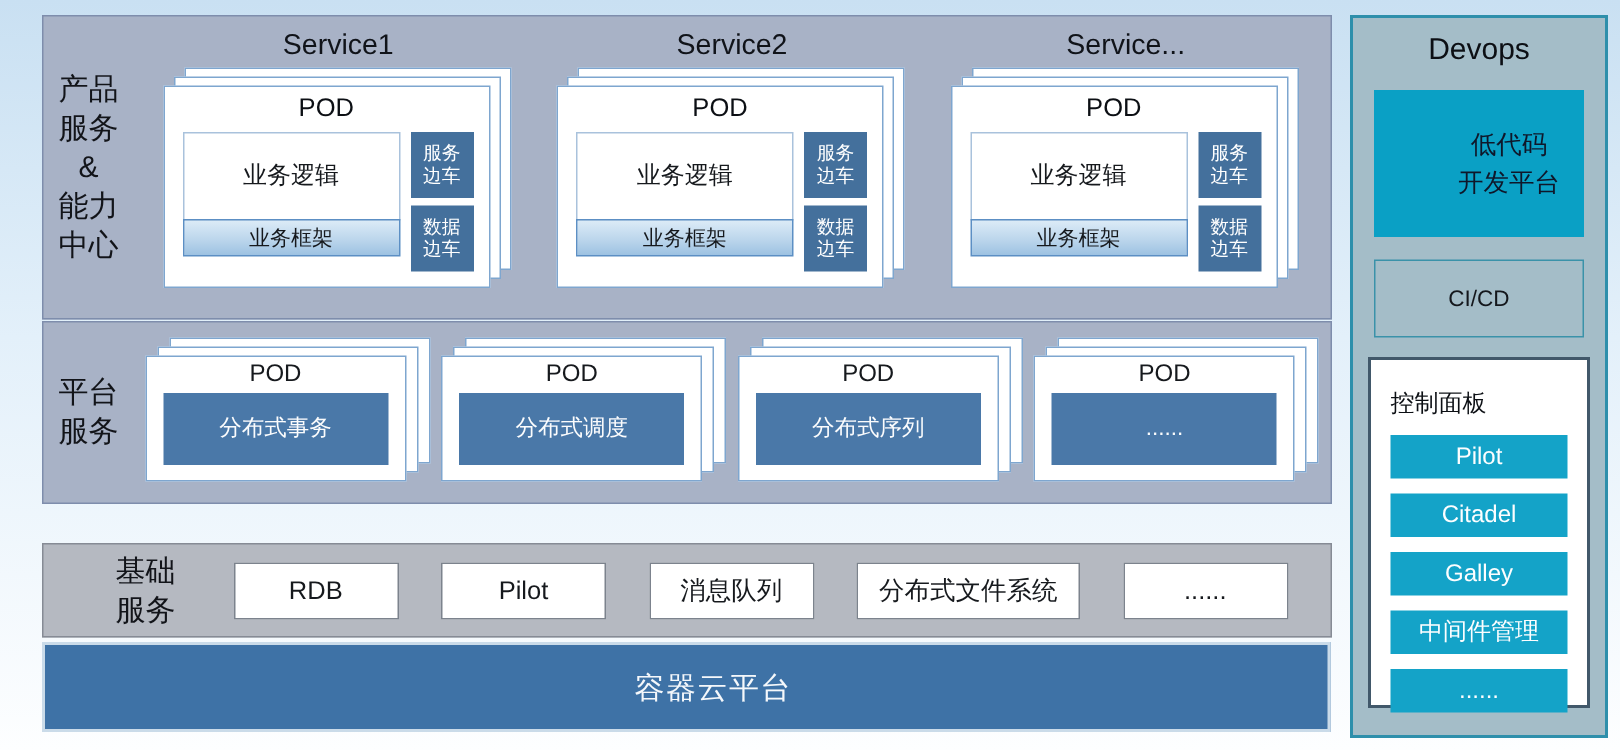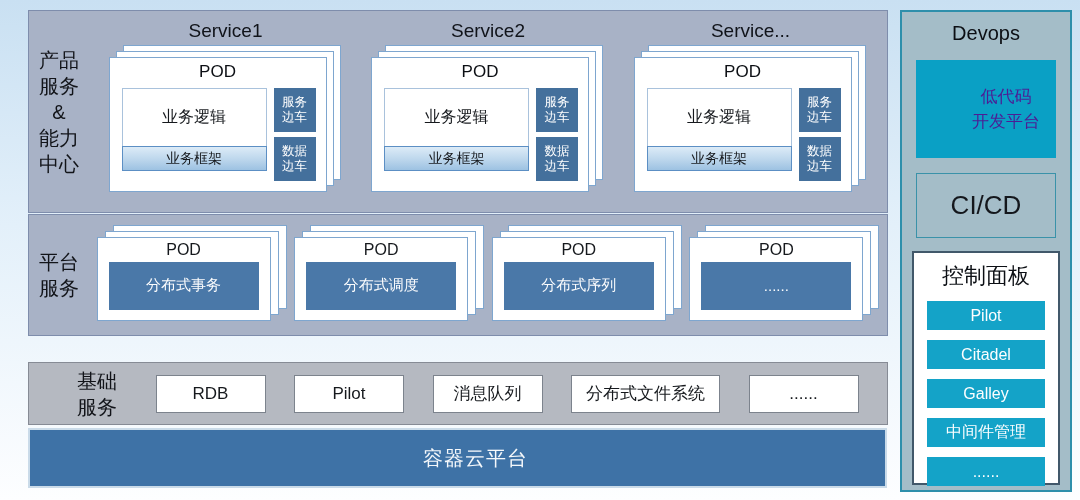--- a/index.html
+++ b/index.html
@@ -51,27 +51,27 @@
   .base-box { height:38px; min-width:110px; padding:0 14px; background:#fff; border:1px solid #7c838d;
     display:flex; align-items:center; justify-content:center; font-size:17px; }
   
   .container-bar { position:absolute; left:28px; top:428px; width:859px; height:60px;
     background:#3e72a6; border:2px solid #cadbe9; display:flex; align-items:center; justify-content:center;
     color:#f5f8fb; font-size:20px; letter-spacing:1px;padding-left:36px; }
   
   .devops { position:absolute; left:900px; top:10px; width:172px; height:482px;
     background:#a4bdc8; border:2px solid #2e8fab; }
   .devops-title { text-align:center; font-size:20px; margin-top:10px; color:#0c0f14; }
-  .lowcode-box { margin:15px 14px 0; height:98px; background:#0aa0c5; color:#4c1d95;
+  .lowcode-box { margin:15px 14px 0; height:98px; background:#0aa0c5; color:#0f172a;
     display:flex; align-items:center; justify-content:center; font-size:17px; line-height:1.5;
     white-space:pre-line; text-align:center;padding-left:40px; }
-  .cicd-box { margin:15px 14px 0; height:65px; border:1.5px solid #3a92a9;
-    display:flex; align-items:center; justify-content:center; font-size:26px; color:#14171c; }
+  .cicd-box { margin:15px 14px 0; height:52px; border:1.5px solid #3a92a9;
+    display:flex; align-items:center; justify-content:center; font-size:15px; color:#14171c; }
   .control-panel { margin:13px 10px 0; height:234px; background:#fff; border:2px solid #41586a; padding:6px 13px 0; }
-  .cp-title { text-align:center; font-size:22px; margin-top:2px; color:#0c0f14; }
+  .cp-title { font-size:16px; margin-top:13px; color:#0c0f14; }
   .cp-btn { height:29px; margin-top:10px; background:#14a3c8; color:#fdfeff;
     display:flex; align-items:center; justify-content:center; font-size:16px; }
 </style>
 </head>
 <body>
 
 <div class="panel-row row-product">
   <div class="row-label">产品
 服务
 &amp;

